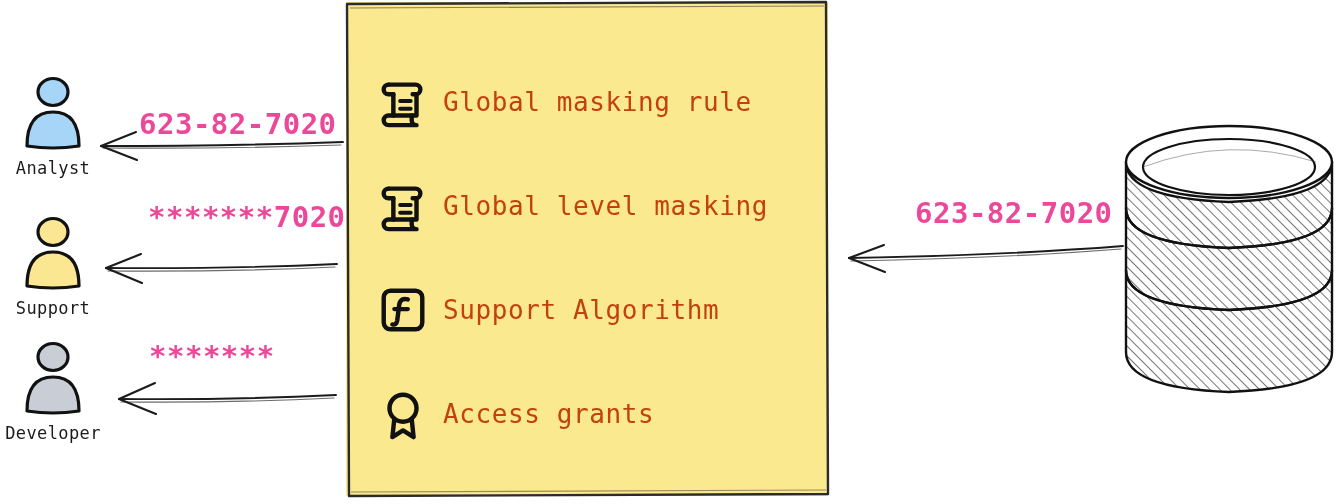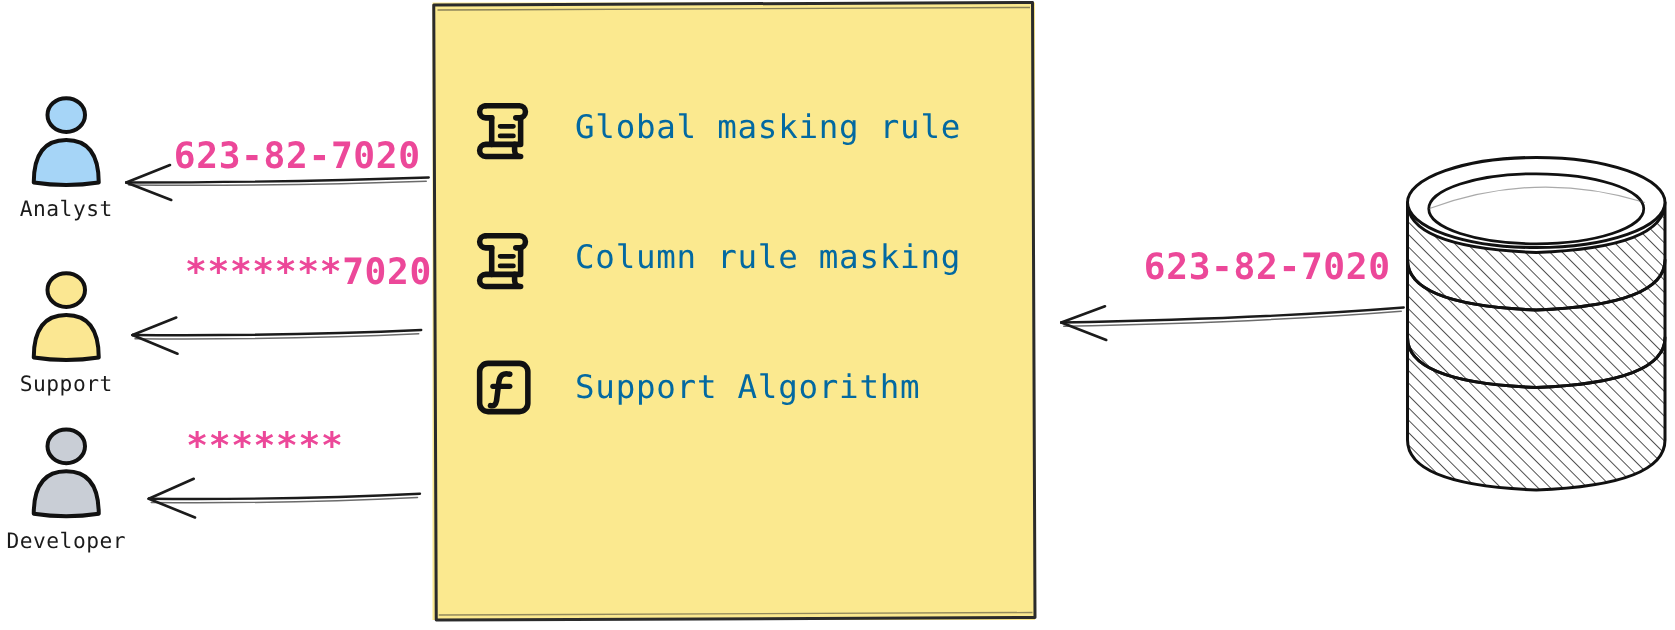--- a/index.html
+++ b/index.html
@@ -86,23 +86,23 @@
   }
   .policy-item .p-icon {
     width: 54px;
     height: 54px;
     flex: 0 0 54px;
     display: block;
   }
   .policy-item .p-label {
     font-family: "DejaVu Sans Mono", "Liberation Mono", monospace;
     font-size: 26px;
-    color: #0369a1;
+    color: #c2410c;
     letter-spacing: 0.6px;
-    margin-left: 30px;
+    margin-left: 13px;
     white-space: nowrap;
   }
 
   
   #database {
     position: absolute;
     left: 1118px;
     top: 120px;
     width: 222px;
     height: 288px;
@@ -134,32 +134,39 @@
     </div>
 
     <div class="policy-item">
       <svg class="p-icon" viewBox="0 0 56 56" xmlns="http://www.w3.org/2000/svg">
         <path d="M13 10 h28 a5 5 0 0 1 5 5 v0 a5 5 0 0 1 -5 5 h-3" fill="none" stroke="#111" stroke-width="4.6" stroke-linecap="round" stroke-linejoin="round"></path>
         <path d="M13 10 a5 5 0 0 0 -5 5 a5 5 0 0 0 5 5 h5" fill="none" stroke="#111" stroke-width="4.6" stroke-linecap="round" stroke-linejoin="round"></path>
         <path d="M18 20 v22 h24 v-22" fill="none" stroke="#111" stroke-width="4.6" stroke-linecap="round" stroke-linejoin="round"></path>
         <path d="M18 42 h-5 a5 5 0 0 0 -5 5 a5 5 0 0 0 5 5 h29 a5 5 0 0 1 -5 -5 v-5" fill="none" stroke="#111" stroke-width="4.6" stroke-linecap="round" stroke-linejoin="round"></path>
         <path d="M25 27 h11 M25 35 h11" fill="none" stroke="#111" stroke-width="4" stroke-linecap="round"></path>
       </svg>
-      <span class="p-label">Column rule masking</span>
+      <span class="p-label">Global level masking</span>
     </div>
 
     <div class="policy-item">
       <svg class="p-icon" viewBox="0 0 56 56" xmlns="http://www.w3.org/2000/svg">
         <rect x="8" y="8" width="40" height="40" rx="7" ry="7" fill="none" stroke="#111" stroke-width="4.6"></rect>
         <path d="M33 17 q-8 -2 -9 6 l-2 16 q-1 5 -5 4" fill="none" stroke="#111" stroke-width="4.6" stroke-linecap="round"></path>
         <path d="M19 27 h14" fill="none" stroke="#111" stroke-width="4.4" stroke-linecap="round"></path>
       </svg>
       <span class="p-label">Support Algorithm</span>
     </div>
 
+    <div class="policy-item">
+      <svg class="p-icon" viewBox="0 0 56 56" xmlns="http://www.w3.org/2000/svg">
+        <circle cx="28" cy="22" r="14" fill="none" stroke="#111" stroke-width="4.6"></circle>
+        <path d="M19 33 L17 52 L28 45 L39 52 L37 33" fill="none" stroke="#111" stroke-width="4.6" stroke-linecap="round" stroke-linejoin="round"></path>
+      </svg>
+      <span class="p-label">Access grants</span>
+    </div>
   </div>
 
   <div class="actor" id="actor-analyst">
     <svg class="figure" viewBox="0 0 110 84" xmlns="http://www.w3.org/2000/svg">
       <ellipse cx="55" cy="16" rx="15" ry="13.5" fill="#a6d5f7" stroke="#111" stroke-width="3.2"></ellipse>
       <path d="M29 70 q0 -34 26 -34 q26 0 26 34 q-26 4 -52 0 Z" fill="#a6d5f7" stroke="#111" stroke-width="3.2" stroke-linejoin="round"></path>
     </svg>
     <span class="role">Analyst</span>
   </div>
 

